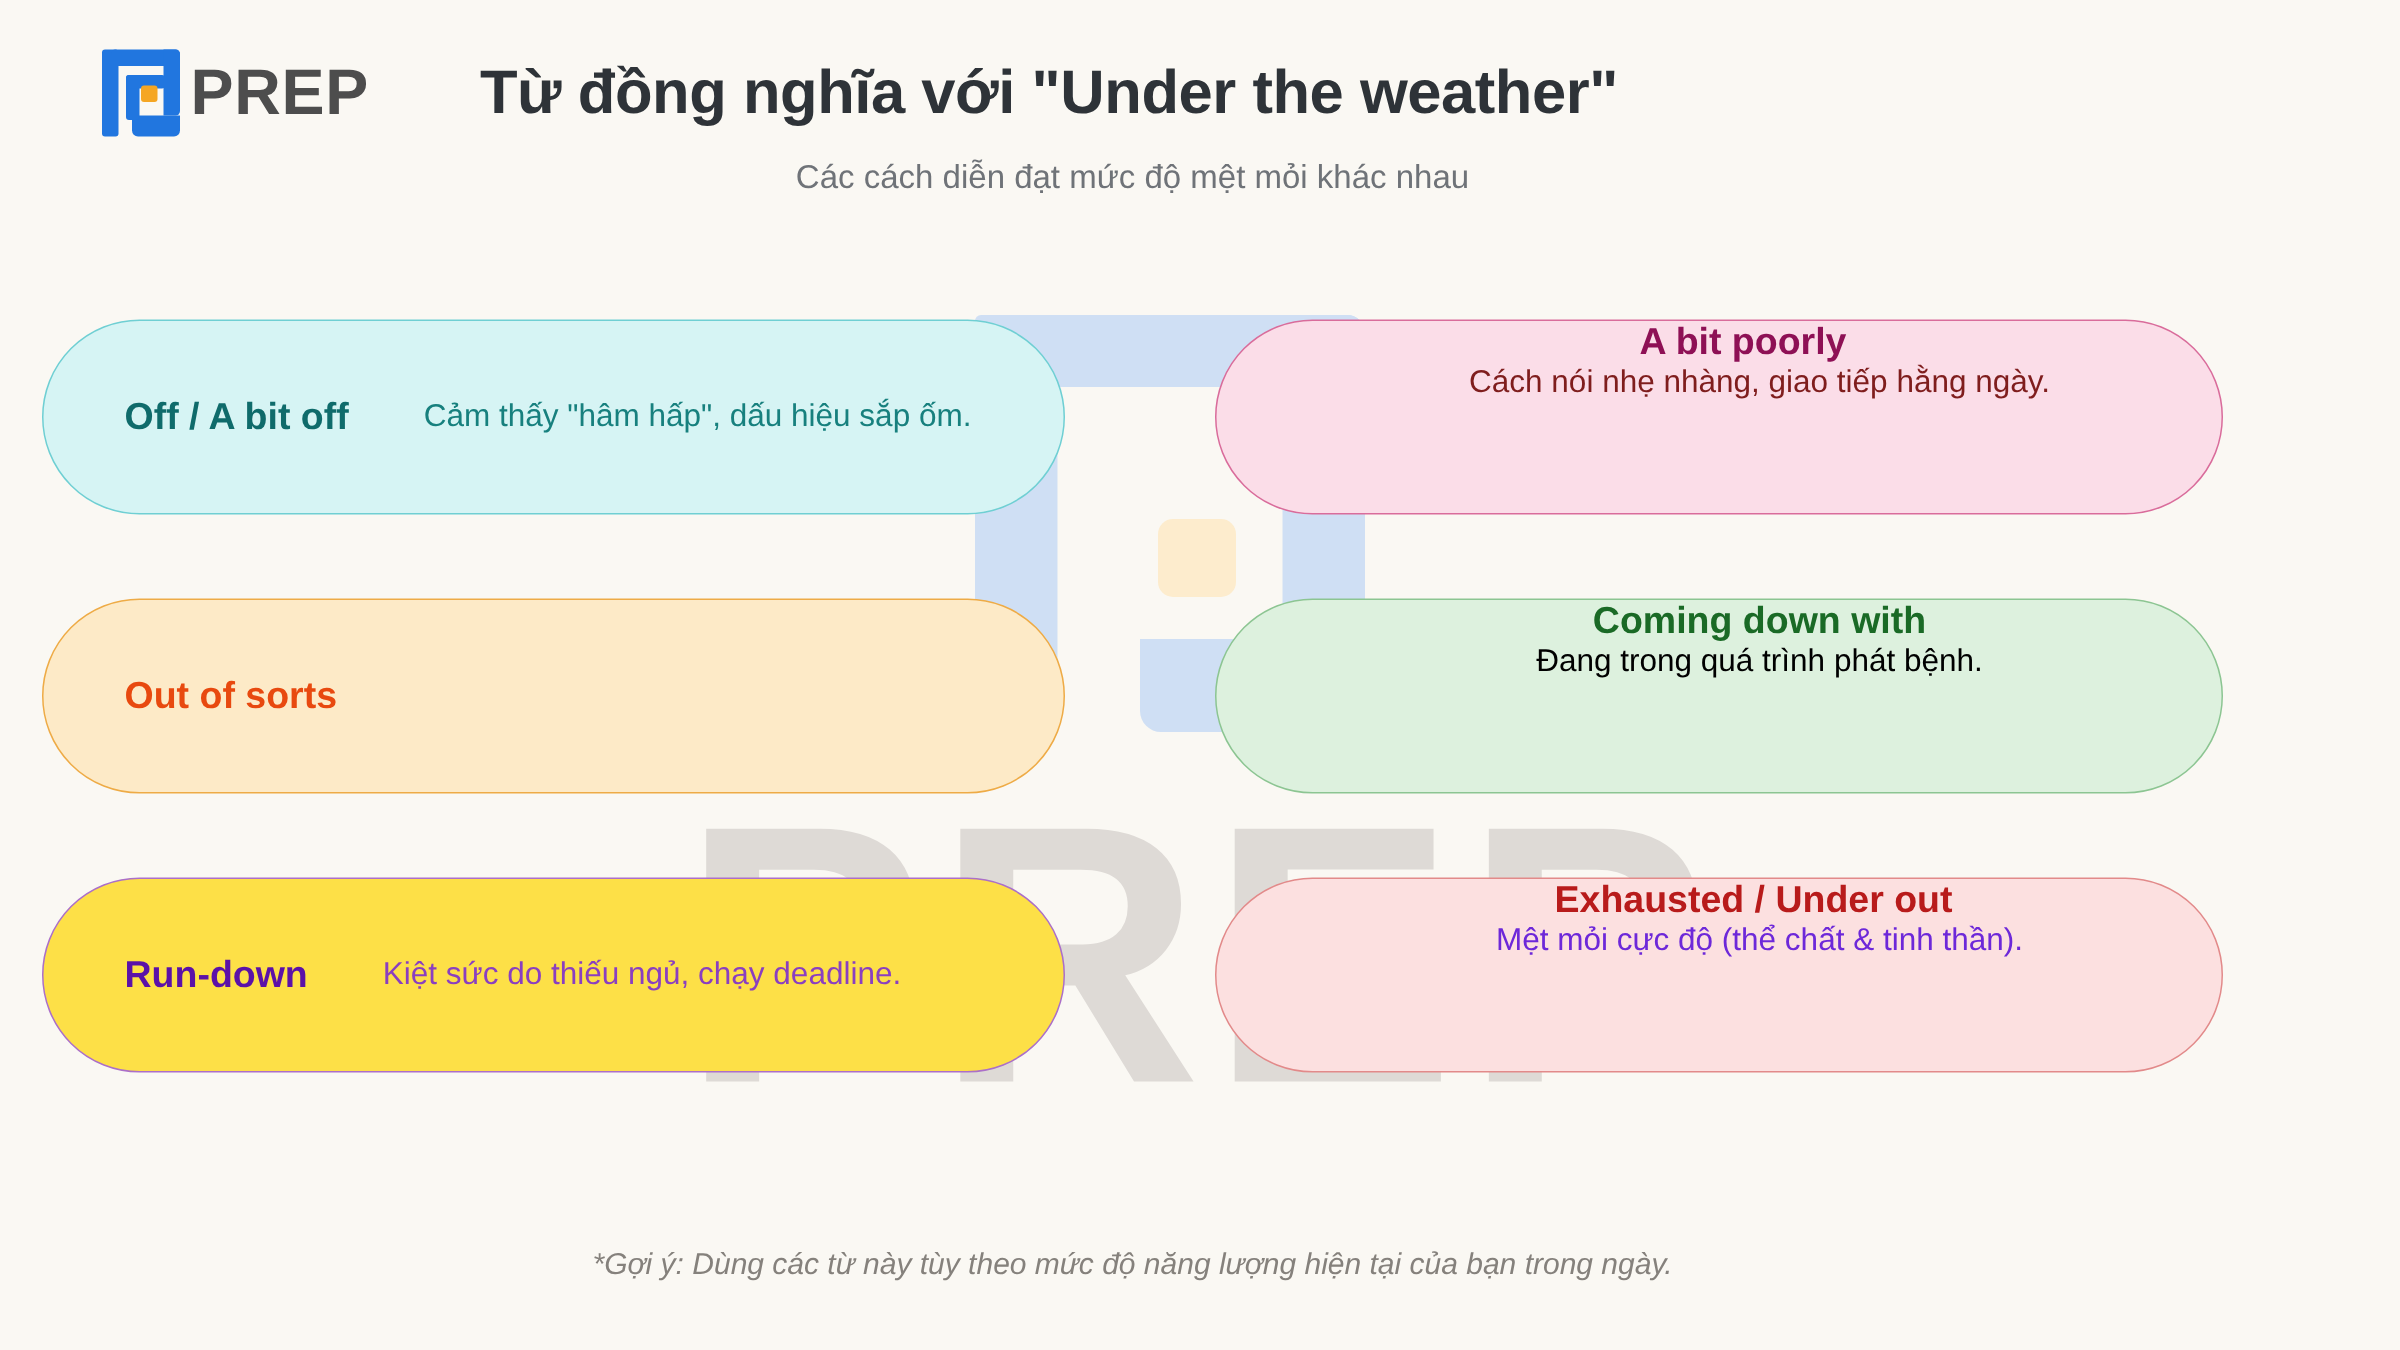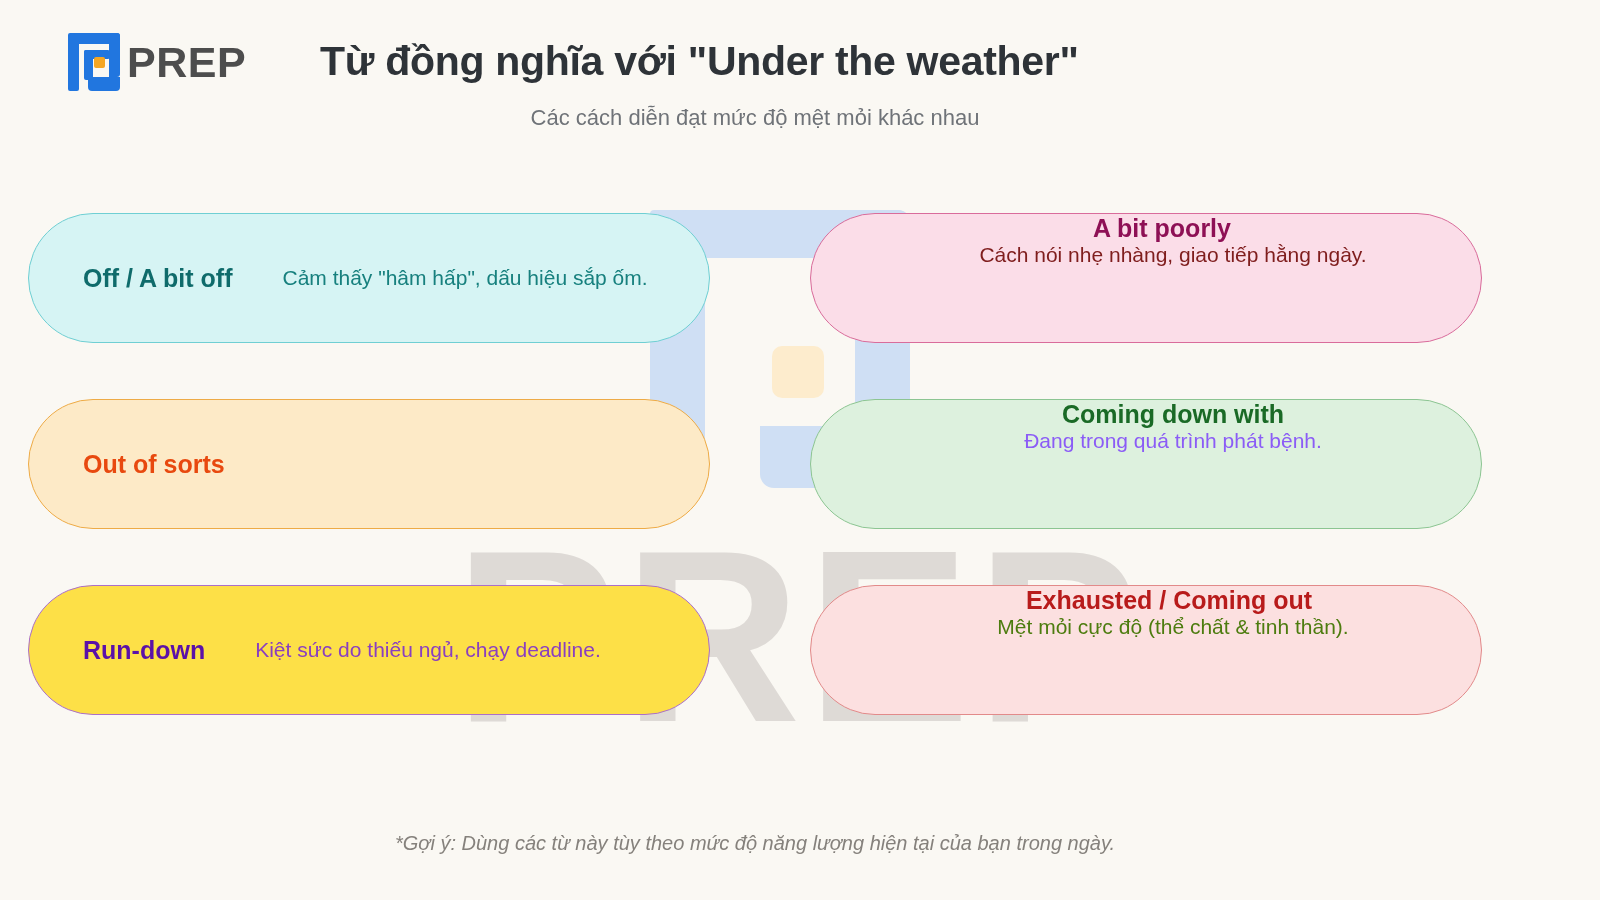--- a/index.html
+++ b/index.html
@@ -97,29 +97,29 @@
   .c-pink   { background:#fbdde8; border-color:#d96c9b; }
   .c-pink .card-term { color:#8e1055; }
   .c-pink .card-desc { color:#7f1d1d; }
 
   .c-orange { background:#fdeac7; border-color:#eeab46; }
   .c-orange .card-term { color:#e8490f; }
   .c-orange .card-desc { color:#e2791c; }
 
   .c-green  { background:#ddf1de; border-color:#8cc592; }
   .c-green .card-term { color:#1a6a26; }
-  .c-green .card-desc { color:#8b5cf6; }
+  .c-green .card-desc { color:#000000; }
 
   .c-purple { background:#fde047; border-color:#ab6fc9; }
   .c-purple .card-term { color:#5b11a8; }
   .c-purple .card-desc { color:#8a3fc0; }
 
   .c-red    { background:#fce0e0; border-color:#e28a8a; }
   .c-red .card-term { color:#b81b1b; }
-  .c-red .card-desc { color:#4d7c0f; }
+  .c-red .card-desc { color:#6d28d9; }
 
   
   .gap-wide  { margin-right:50px; }
   .gap-med   { margin-right:22px; }
   .gap-none  { margin-right:0px; }
   .gap-small { margin-right:8px; }
 
   
   .footer {
     position:absolute; left:0; top:832px; width:1510px;
@@ -179,19 +179,19 @@
     <span class="card-term gap-none">Coming down with</span>
     <span class="card-desc">Đang trong quá trình phát bệnh.</span>
   </div>
 
   <div class="card col-left row3 c-purple">
     <span class="card-term gap-wide">Run-down</span>
     <span class="card-desc">Kiệt sức do thiếu ngủ, chạy deadline.</span>
   </div>
 
   <div class="card col-right row3 c-red">
-    <span class="card-term gap-small">Exhausted / Coming out</span>
+    <span class="card-term gap-small">Exhausted / Under out</span>
     <span class="card-desc">Mệt mỏi cực độ (thể chất &amp; tinh thần).</span>
   </div>
 
 </div>
 
 <div class="footer">*Gợi ý: Dùng các từ này tùy theo mức độ năng lượng hiện tại của bạn trong ngày.</div>
 
 </body></html>

